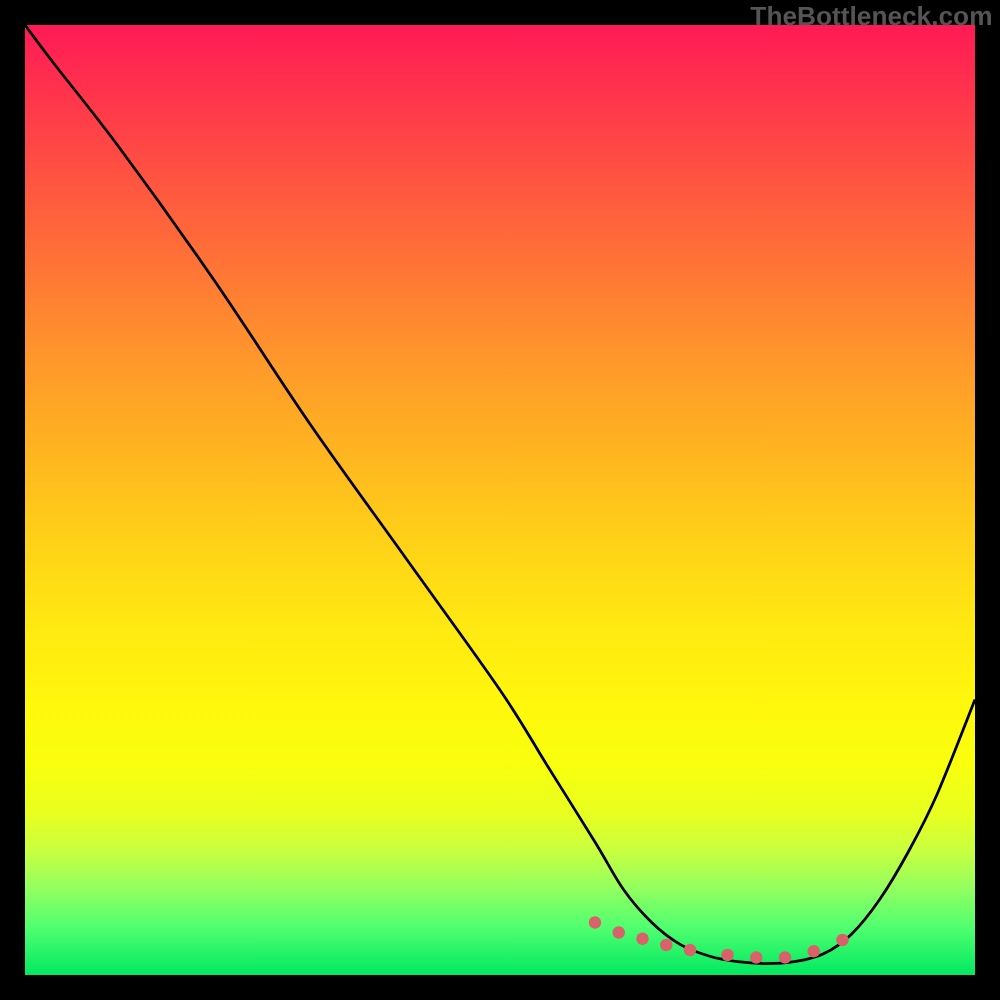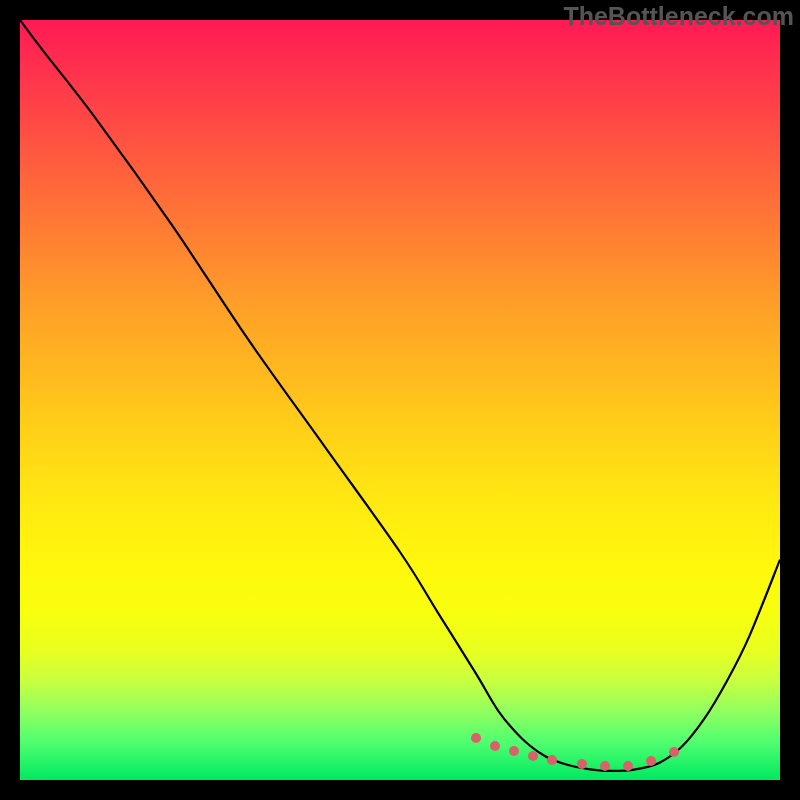--- a/index.html
+++ b/index.html
@@ -40,21 +40,21 @@
     #c8ff40 87%,
     #90ff60 91%,
     #50ff70 95%,
     #00e860 100%);
 }
 .watermark {
   position: absolute;
   right: 6px;
   top: 2px;
   color: #555;
-  font-size: 25px;
+  font-size: 21px;
   font-weight: bold;
   z-index: 10;
 }
 svg.curve {
   position: absolute;
   left: 20px;
   top: 20px;
   width: 760px;
   height: 760px;
   z-index: 5;

